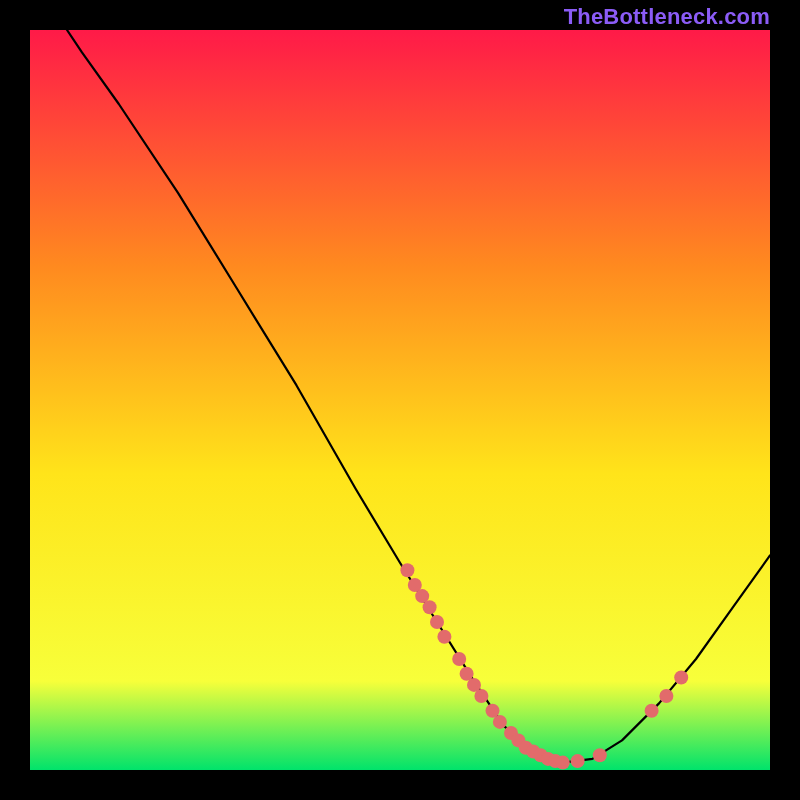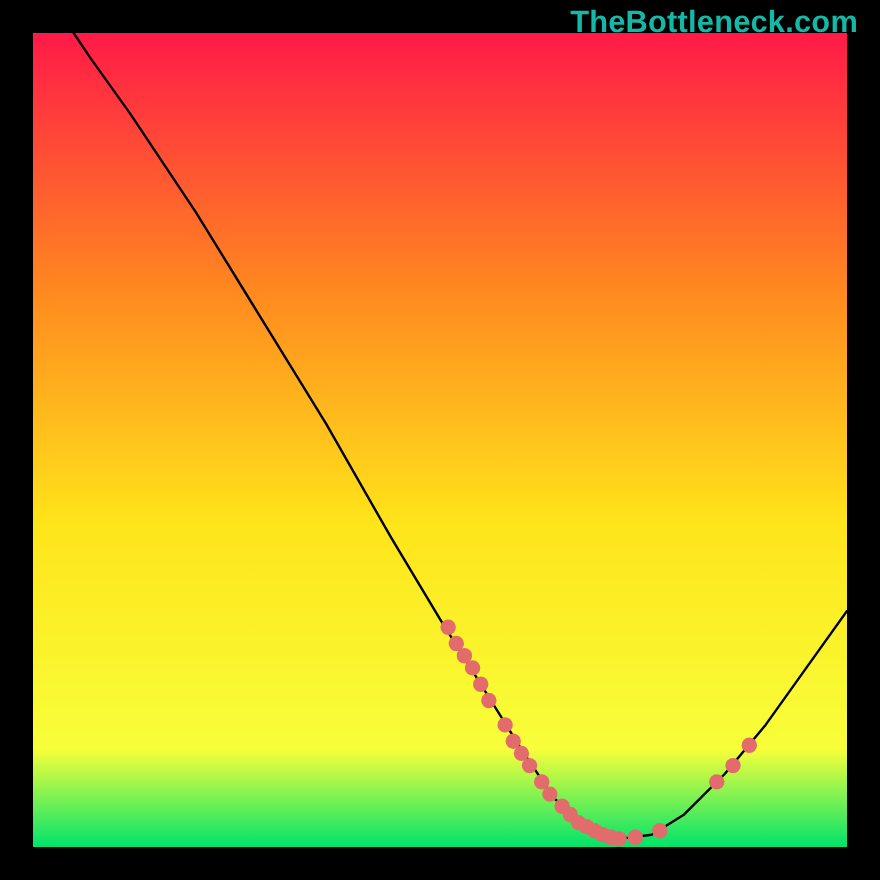--- a/index.html
+++ b/index.html
@@ -13,23 +13,23 @@
   }
   .outer {
     position: relative;
     width: 800px;
     height: 800px;
     background: #000;
   }
   .attribution {
     position: absolute;
     top: 4px;
-    right: 20px;
-    color: #14b8a6;
-    font-size: 28px;
+    right: 30px;
+    color: #8b5cf6;
+    font-size: 22px;
     font-weight: 600;
     letter-spacing: 0.2px;
     font-family: Arial, Helvetica, sans-serif;
   }
   .plot-area {
     position: absolute;
     left: 30px;
     top: 30px;
     width: 740px;
     height: 740px;

